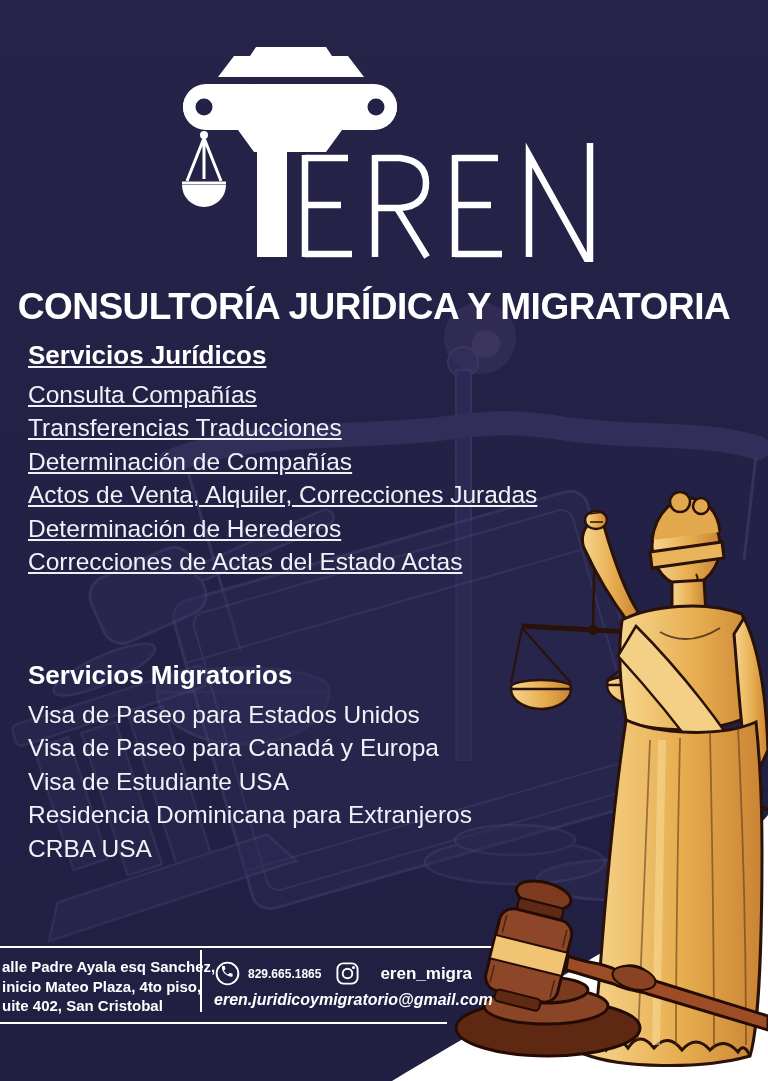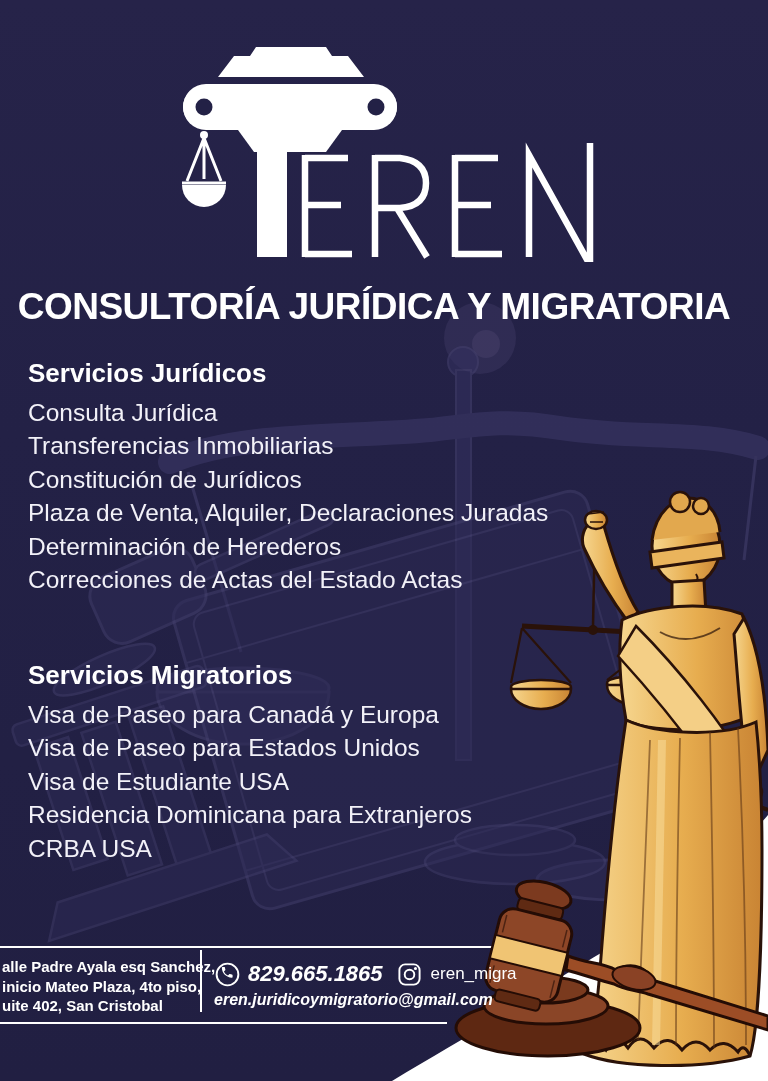--- a/index.html
+++ b/index.html
@@ -8,34 +8,34 @@
           font-family:"Liberation Sans", sans-serif;}
   .layer{position:absolute;left:0;top:0;width:768px;height:1081px;}
   svg{display:block;}
   
   .logo-wrap{position:absolute;left:180px;top:42px;width:420px;height:220px;z-index:3;}
   
   .main-title{position:absolute;left:0;top:286px;width:748px;text-align:center;z-index:3;
     color:#ffffff;font-size:37px;font-weight:800;letter-spacing:-0.5px;white-space:nowrap;}
   
   .section{position:absolute;left:28px;z-index:3;color:#f2f1f8;}
-  .sec-jur{top:358px;}
+  .sec-jur{top:340px;text-decoration:underline;}
   .sec-mig{top:660px;}
   .sec-heading{font-size:26px;font-weight:bold;color:#ffffff;margin:0 0 7px 0;}
   .sec-item{font-size:24.5px;font-weight:400;line-height:33.4px;white-space:nowrap;color:#f2f1f8;}
   
   .footer-line{position:absolute;height:2px;background:#ffffff;z-index:2;}
   .f-line-top{left:0;top:946px;width:503px;}
   .f-line-bottom{left:0;top:1022px;width:447px;}
   .address{position:absolute;left:2px;top:957px;z-index:6;color:#ffffff;
     font-size:15px;font-weight:bold;line-height:19.5px;white-space:nowrap;}
   .f-divider{position:absolute;left:200px;top:950px;width:2px;height:62px;background:#ffffff;z-index:6;}
   .contact-row{position:absolute;left:215px;top:961px;z-index:6;display:flex;align-items:center;gap:8px;}
-  .contact-phone{color:#ffffff;font-size:22px;font-weight:bold;white-space:nowrap;font-style:italic;}
-  .contact-handle{color:#ffffff;font-size:17px;font-weight:normal;white-space:nowrap;margin-left:1px;}
+  .contact-phone{color:#ffffff;font-size:12px;font-weight:bold;white-space:nowrap;}
+  .contact-handle{color:#ffffff;font-size:17px;font-weight:bold;white-space:nowrap;margin-left:12px;}
   .contact-email{position:absolute;left:214px;top:991px;z-index:6;color:#ffffff;
     font-size:16px;font-weight:bold;white-space:nowrap;font-style:italic;}
   .icon-svg{flex:0 0 auto;}
   .lady{position:absolute;left:500px;top:470px;z-index:4;}
   .gavel{position:absolute;left:438px;top:878px;z-index:5;}
   .bg-art{z-index:1;}
 </style>
 </head>
 <body>
 
@@ -118,32 +118,32 @@
         <path d="M275,112 L275,214 M275,115 L318,115 M275,162 L311,162 M275,211 L322,211"></path>
         <path d="M349,214 L349,112 L410,222 L410,100"></path>
       </g>
     </svg>
   </div>
 
   <div class="main-title">CONSULTORÍA JURÍDICA Y MIGRATORIA</div>
 
   <div class="section sec-jur">
     <div class="sec-heading">Servicios Jurídicos</div>
-    <div class="sec-item">Consulta Jurídica</div>
-    <div class="sec-item">Transferencias Inmobiliarias</div>
-    <div class="sec-item">Constitución de Jurídicos</div>
-    <div class="sec-item">Plaza de Venta, Alquiler, Declaraciones Juradas</div>
+    <div class="sec-item">Consulta Compañías</div>
+    <div class="sec-item">Transferencias Traducciones</div>
+    <div class="sec-item">Determinación de Compañías</div>
+    <div class="sec-item">Actos de Venta, Alquiler, Correcciones Juradas</div>
     <div class="sec-item">Determinación de Herederos</div>
     <div class="sec-item">Correcciones de Actas del Estado Actas</div>
   </div>
 
   <div class="section sec-mig">
     <div class="sec-heading">Servicios Migratorios</div>
+    <div class="sec-item">Visa de Paseo para Estados Unidos</div>
     <div class="sec-item">Visa de Paseo para Canadá y Europa</div>
-    <div class="sec-item">Visa de Paseo para Estados Unidos</div>
     <div class="sec-item">Visa de Estudiante USA</div>
     <div class="sec-item">Residencia Dominicana para Extranjeros</div>
     <div class="sec-item">CRBA USA</div>
   </div>
 
   <div class="lady">
     <svg width="268" height="600" viewBox="0 0 268 600">
       <defs>
         <linearGradient id="gGold" x1="0" y1="0" x2="1" y2="0">
           <stop offset="0" stop-color="#f6d68f"></stop>

